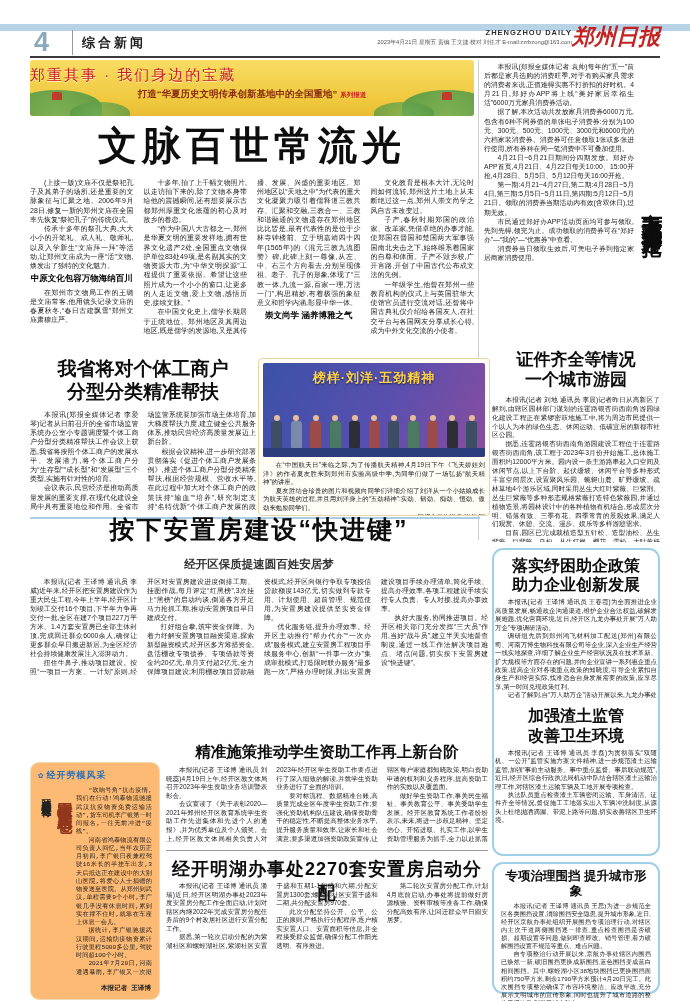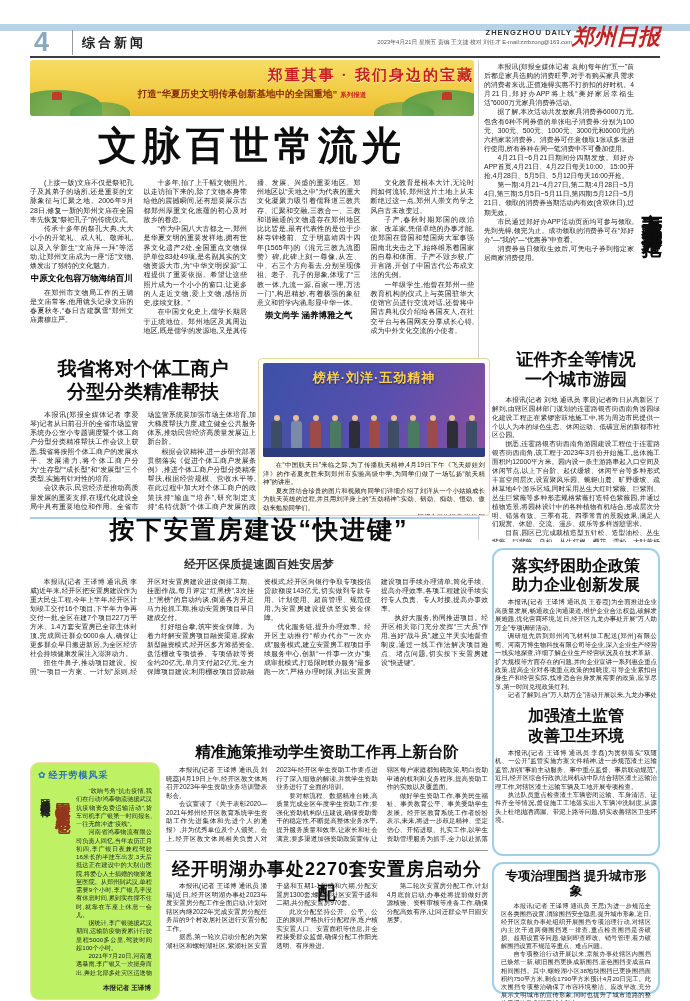--- a/index.html
+++ b/index.html
@@ -15,21 +15,21 @@
   .brand-en{font-size:7.5px;font-weight:bold;letter-spacing:1px;color:#333;}
   .dateline{font-size:5.8px;color:#555;margin-top:1px;}
   .brand-cn{font-size:22px;font-weight:bold;font-style:italic;color:#c32323;font-family:"DejaVu Serif","Liberation Serif",serif;line-height:1;}
   
   .banner{position:absolute;left:30px;top:60px;width:444px;height:56px;border-radius:3px;overflow:hidden;background:linear-gradient(180deg,#f8dd63 0%,#f0c93f 70%,#e9bd33 100%);}
   .hill{position:absolute;bottom:-8px;width:90px;height:34px;border-radius:50% 50% 0 0;background:radial-gradient(circle at 50% 100%,#79b45c,#4e9340);opacity:.9;}
   .hill.l{left:-18px;} .hill.r{right:-18px;}
   .hill.l2{left:40px;width:60px;height:22px;opacity:.75;} .hill.r2{right:40px;width:60px;height:22px;opacity:.75;}
   .pav{position:absolute;bottom:16px;width:10px;height:8px;background:#c23a2a;border-radius:2px 2px 0 0;}
   .pav.l{left:22px;} .pav.r{right:22px;}
-  .banner-title{position:relative;text-align:right;margin-top:6px;font-size:15px;font-weight:700;letter-spacing:2px;color:#c81f1f;text-shadow:0 1px 0 #fff3c0;}
+  .banner-title{position:relative;text-align:left;margin-top:6px;font-size:15px;font-weight:400;letter-spacing:2px;color:#c81f1f;text-shadow:0 1px 0 #fff3c0;}
   .banner-sub{position:relative;text-align:center;margin-top:3px;font-size:9.5px;font-weight:bold;color:#8a2c10;}
   .banner-tag{font-size:6.5px;color:#c22;font-weight:bold;margin-left:3px;}
   
   .lead-headline{position:absolute;left:30px;top:119px;width:444px;text-align:center;font-size:39px;font-weight:900;letter-spacing:5px;color:#0d0d0d;}
   .colbody{text-align:justify;color:#1c1c1c;overflow:hidden;}
   .para{margin:0;text-indent:2em;}
   .subhead{margin:3px 0;text-align:center;font-size:8.5px;font-weight:bold;color:#000;}
   .lead-body{position:absolute;left:30px;top:178px;width:444px;height:174px;column-count:4;column-gap:10px;font-size:7px;line-height:1.32;}
   .vrule{position:absolute;left:478px;top:60px;width:1px;height:480px;background:#cfcfcf;}
   
@@ -62,21 +62,21 @@
   .housing-headline{position:absolute;left:30px;top:513px;width:458px;text-align:center;font-size:25px;font-weight:900;letter-spacing:2px;color:#0d0d0d;}
   .housing-sub{position:absolute;left:30px;top:557px;width:458px;text-align:center;font-size:11.5px;font-weight:bold;color:#333;}
   .housing-body{position:absolute;left:30px;top:578px;width:458px;height:156px;column-count:4;column-gap:10px;font-size:6.8px;line-height:1.32;}
   
   .aid-headline{position:absolute;left:166px;top:742px;width:322px;text-align:center;font-size:15.5px;font-weight:900;color:#0d0d0d;}
   .aid-body{position:absolute;left:166px;top:766px;width:322px;height:78px;column-count:3;column-gap:9px;font-size:6.5px;line-height:1.32;}
   .hrule-gray{position:absolute;left:166px;top:850px;width:322px;height:1px;background:#999;}
   .minghu-headline{position:absolute;left:166px;top:857px;width:322px;text-align:center;font-size:18px;font-weight:900;letter-spacing:1px;color:#0d0d0d;}
   .minghu-body{position:absolute;left:166px;top:882px;width:322px;height:114px;column-count:3;column-gap:9px;font-size:6.5px;line-height:1.32;}
   
-  .model-box{position:absolute;left:30px;top:762px;width:128px;height:236px;background:#bef264;border:1px solid #efdcb4;border-radius:9px;}
+  .model-box{position:absolute;left:30px;top:762px;width:128px;height:236px;background:#fdba74;border:1px solid #efdcb4;border-radius:9px;font-family:Liberation Mono, monospace;}
   .model-badge{position:absolute;left:7px;top:6px;font-size:9px;font-weight:bold;color:#2a6fb8;letter-spacing:1px;}
   .model-badge .glyph{font-size:9px;margin-right:2px;}
   .model-kicker{position:absolute;left:7px;top:28px;height:186px;writing-mode:vertical-rl;font-size:10px;font-weight:bold;color:#222;letter-spacing:1px;}
   .model-title{position:absolute;left:22px;top:26px;height:196px;writing-mode:vertical-rl;font-size:15px;font-weight:900;color:#93371c;letter-spacing:2px;}
   .model-body{position:absolute;left:45px;top:24px;width:76px;height:190px;font-size:6.2px;line-height:1.33;}
   .model-byline{position:absolute;right:8px;bottom:6px;font-size:6.6px;font-weight:bold;color:#222;}
   
   .box{border:2px solid #9fd0e8;border-radius:11px;background:#fff;position:absolute;left:492px;width:168px;box-sizing:border-box;padding:6px 1px;}
   .box1{top:548px;height:308px;}
   .box2{top:862px;height:132px;padding:5px 7px;}

